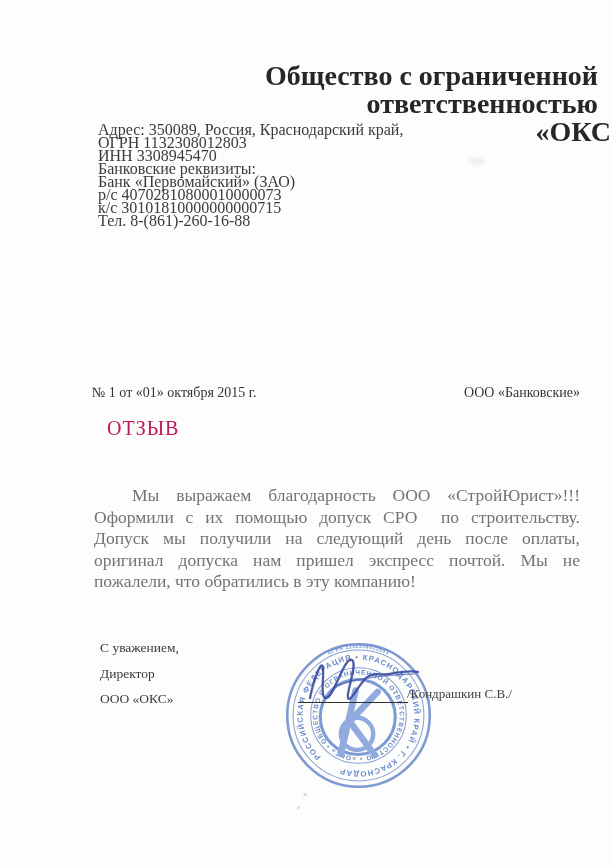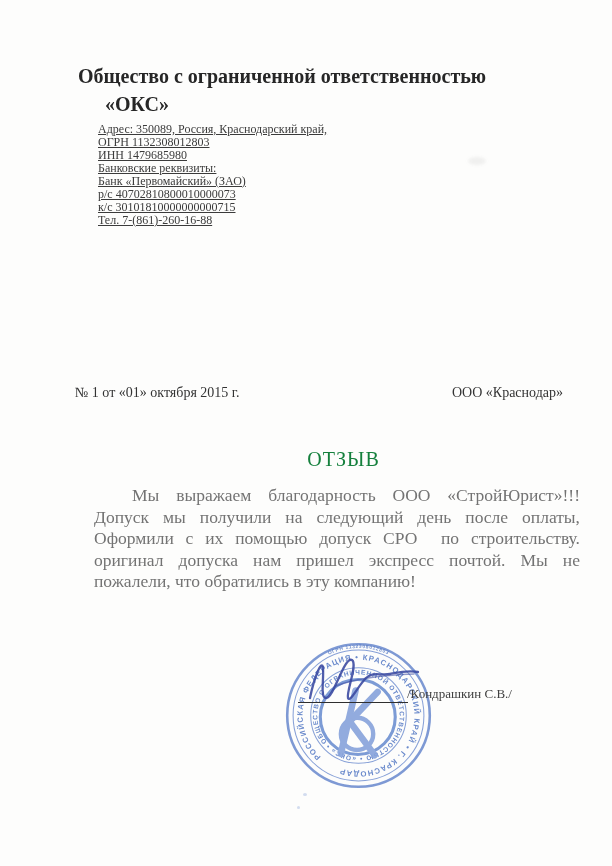--- a/index.html
+++ b/index.html
@@ -2,30 +2,30 @@
 <html><head>
 <meta charset="utf-8">
 <style>
   html,body{margin:0;padding:0;background:#e8e8e8;}
   #page{
     position:relative;width:612px;height:866px;margin:0 auto;
     background:#fdfdfc;overflow:hidden;
     font-family:"Liberation Serif", serif;color:#333;
   }
   
-  .title-block{position:absolute;left:78px;top:62px;width:520px;text-align:left;
-    font-weight:bold;color:#262626;font-size:20px;line-height:28px;}
+  .title-block{position:absolute;left:78px;top:62px;width:520px;text-align:right;
+    font-weight:bold;color:#262626;font-size:28px;line-height:28px;}
   .title-line2{position:relative;left:27px;}
-  .company-details{position:absolute;left:98px;top:123px;font-size:12px;line-height:13px;color:#3b3b3b;text-decoration:underline;}
+  .company-details{position:absolute;left:98px;top:123px;font-size:16px;line-height:13px;color:#3b3b3b;}
   
-  .ref-row{position:absolute;left:75px;top:385px;width:488px;display:flex;
+  .ref-row{position:absolute;left:92px;top:385px;width:488px;display:flex;
     justify-content:space-between;font-size:14px;color:#333;}
   
-  .review-heading{position:absolute;left:94px;top:417px;width:486px;text-align:center;
-    padding-left:13px;box-sizing:border-box;font-size:20px;letter-spacing:1px;color:#15803d;margin-top:31px;}
+  .review-heading{position:absolute;left:94px;top:417px;width:486px;text-align:left;
+    padding-left:13px;box-sizing:border-box;font-size:20px;letter-spacing:1px;color:#be185d;}
   
   .body-block{position:absolute;left:94px;top:485px;width:486px;font-size:17.5px;
     line-height:21.6px;color:#737373;}
   .body-line{text-align:justify;text-align-last:justify;}
   .body-line.first{text-indent:38px;}
   .body-line.last{text-align-last:left;font-family:Liberation Serif, serif;}
   
   .signoff{position:absolute;left:100px;top:635px;font-size:13.5px;line-height:25.5px;color:#3a3a3a;}
   .sig-line{position:absolute;left:298px;top:702px;width:110px;border-top:1.6px solid #2f2f2f;}
   .sig-name{position:absolute;left:407px;top:686px;font-size:13px;color:#404040;}
@@ -45,45 +45,50 @@
 <div id="page">
 
   <div class="title-block">
     <div>Общество с ограниченной ответственностью</div>
     <div class="title-line2">«ОКС»</div>
   </div>
 
   <div class="company-details">
     <div>Адрес: 350089, Россия, Краснодарский край,</div>
     <div>ОГРН 1132308012803</div>
-    <div>ИНН 1479685980</div>
+    <div>ИНН 3308945470</div>
     <div>Банковские реквизиты:</div>
     <div>Банк «Первомайский» (ЗАО)</div>
     <div>р/с 40702810800010000073</div>
     <div>к/с 30101810000000000715</div>
-    <div>Тел. 7-(861)-260-16-88</div>
+    <div>Тел. 8-(861)-260-16-88</div>
   </div>
 
   <div class="smudge"></div>
 
   <div class="ref-row">
     <span>№ 1 от «01» октября 2015 г.</span>
-    <span>ООО «Краснодар»</span>
+    <span>ООО «Банковские»</span>
   </div>
 
   <div class="review-heading">ОТЗЫВ</div>
 
   <div class="body-block">
     <div class="body-line first">Мы выражаем благодарность ООО «СтройЮрист»!!!</div>
+    <div class="body-line">Оформили с их помощью допуск СРО&nbsp; по строительству.</div>
     <div class="body-line">Допуск мы получили на следующий день после оплаты,</div>
-    <div class="body-line">Оформили с их помощью допуск СРО&nbsp; по строительству.</div>
     <div class="body-line">оригинал допуска нам пришел экспресс почтой. Мы не</div>
     <div class="body-line last">пожалели, что обратились в эту компанию!</div>
   </div>
 
+  <div class="signoff">
+    <div>С уважением,</div>
+    <div>Директор</div>
+    <div>ООО «ОКС»</div>
+  </div>
 
   <svg class="stamp" viewBox="0 0 200 200">
     <title>ОКС</title>
     <defs>
       <path id="ringOuter" d="M 100,24 A 76,76 0 1 1 99.9,24"></path>
       <path id="ringInner" d="M 100,44 A 56,56 0 1 1 99.9,44"></path>
       <path id="arcTop" d="M 8,100 A 92,92 0 0 1 192,100"></path>
     </defs>
     <circle cx="100" cy="100" r="97" fill="none" stroke="#5b7ec9" stroke-width="3.5" opacity="0.85"></circle>
     <circle cx="100" cy="100" r="89" fill="none" stroke="#5b7ec9" stroke-width="1.4" opacity="0.8"></circle>

